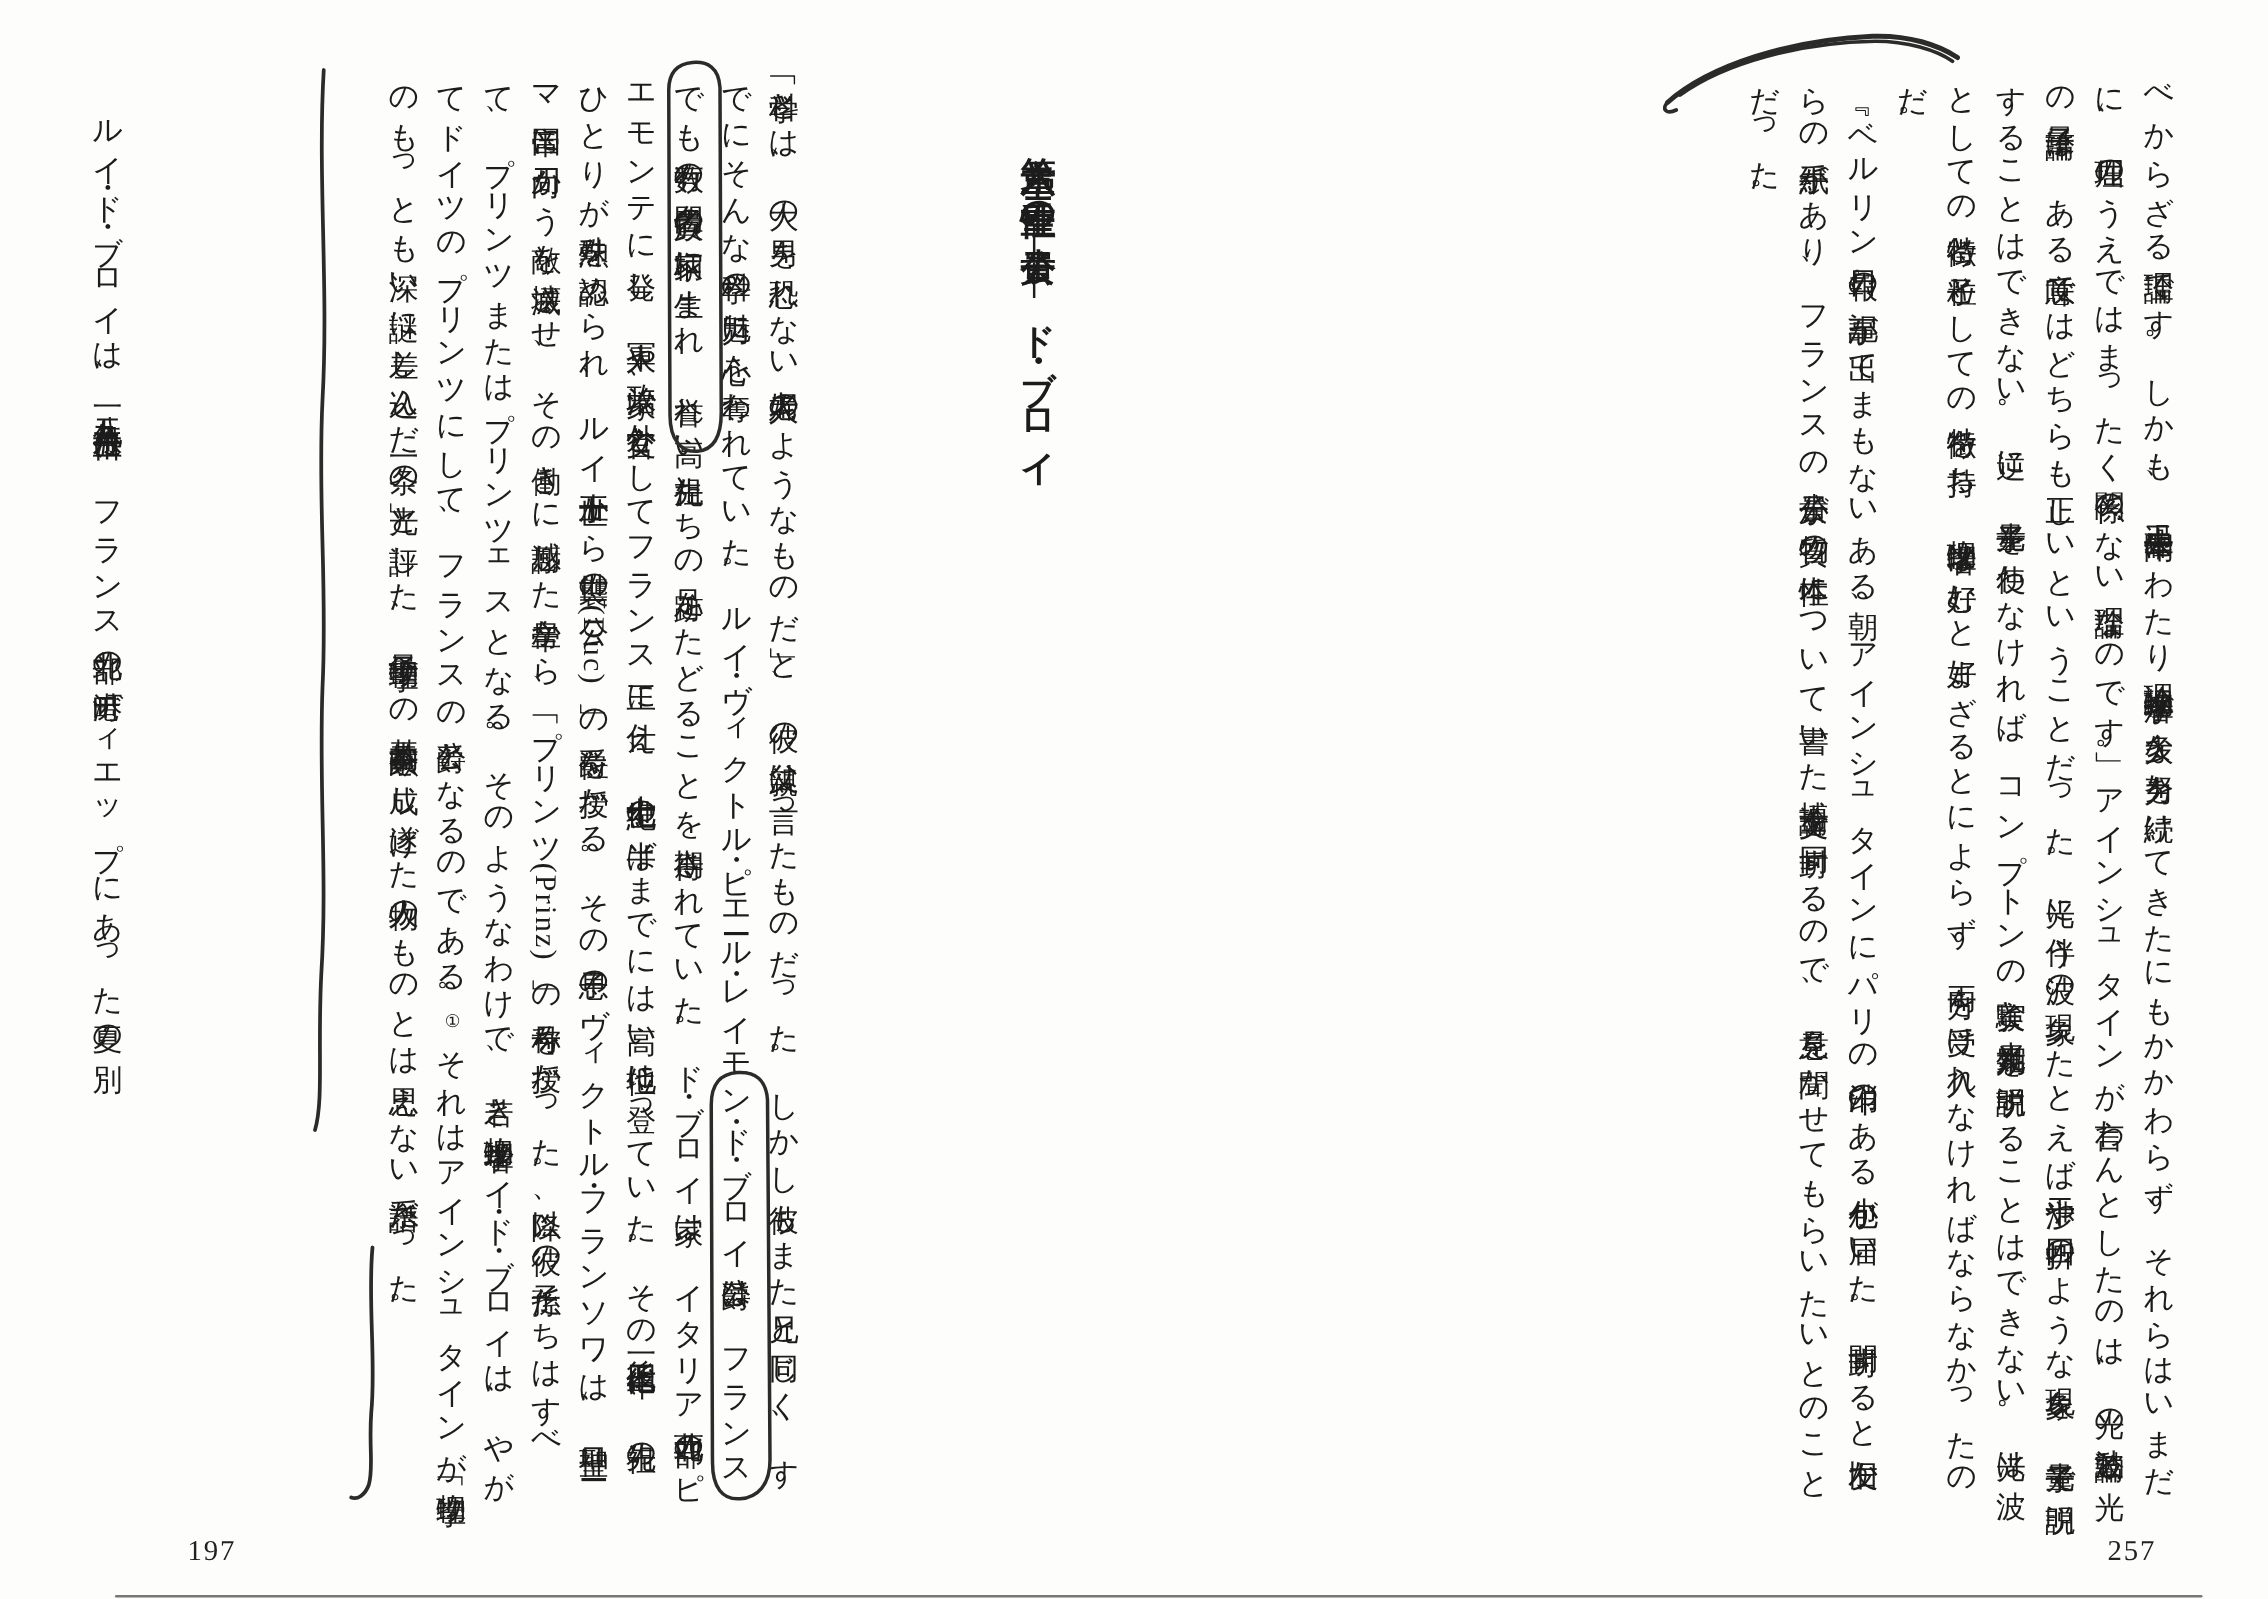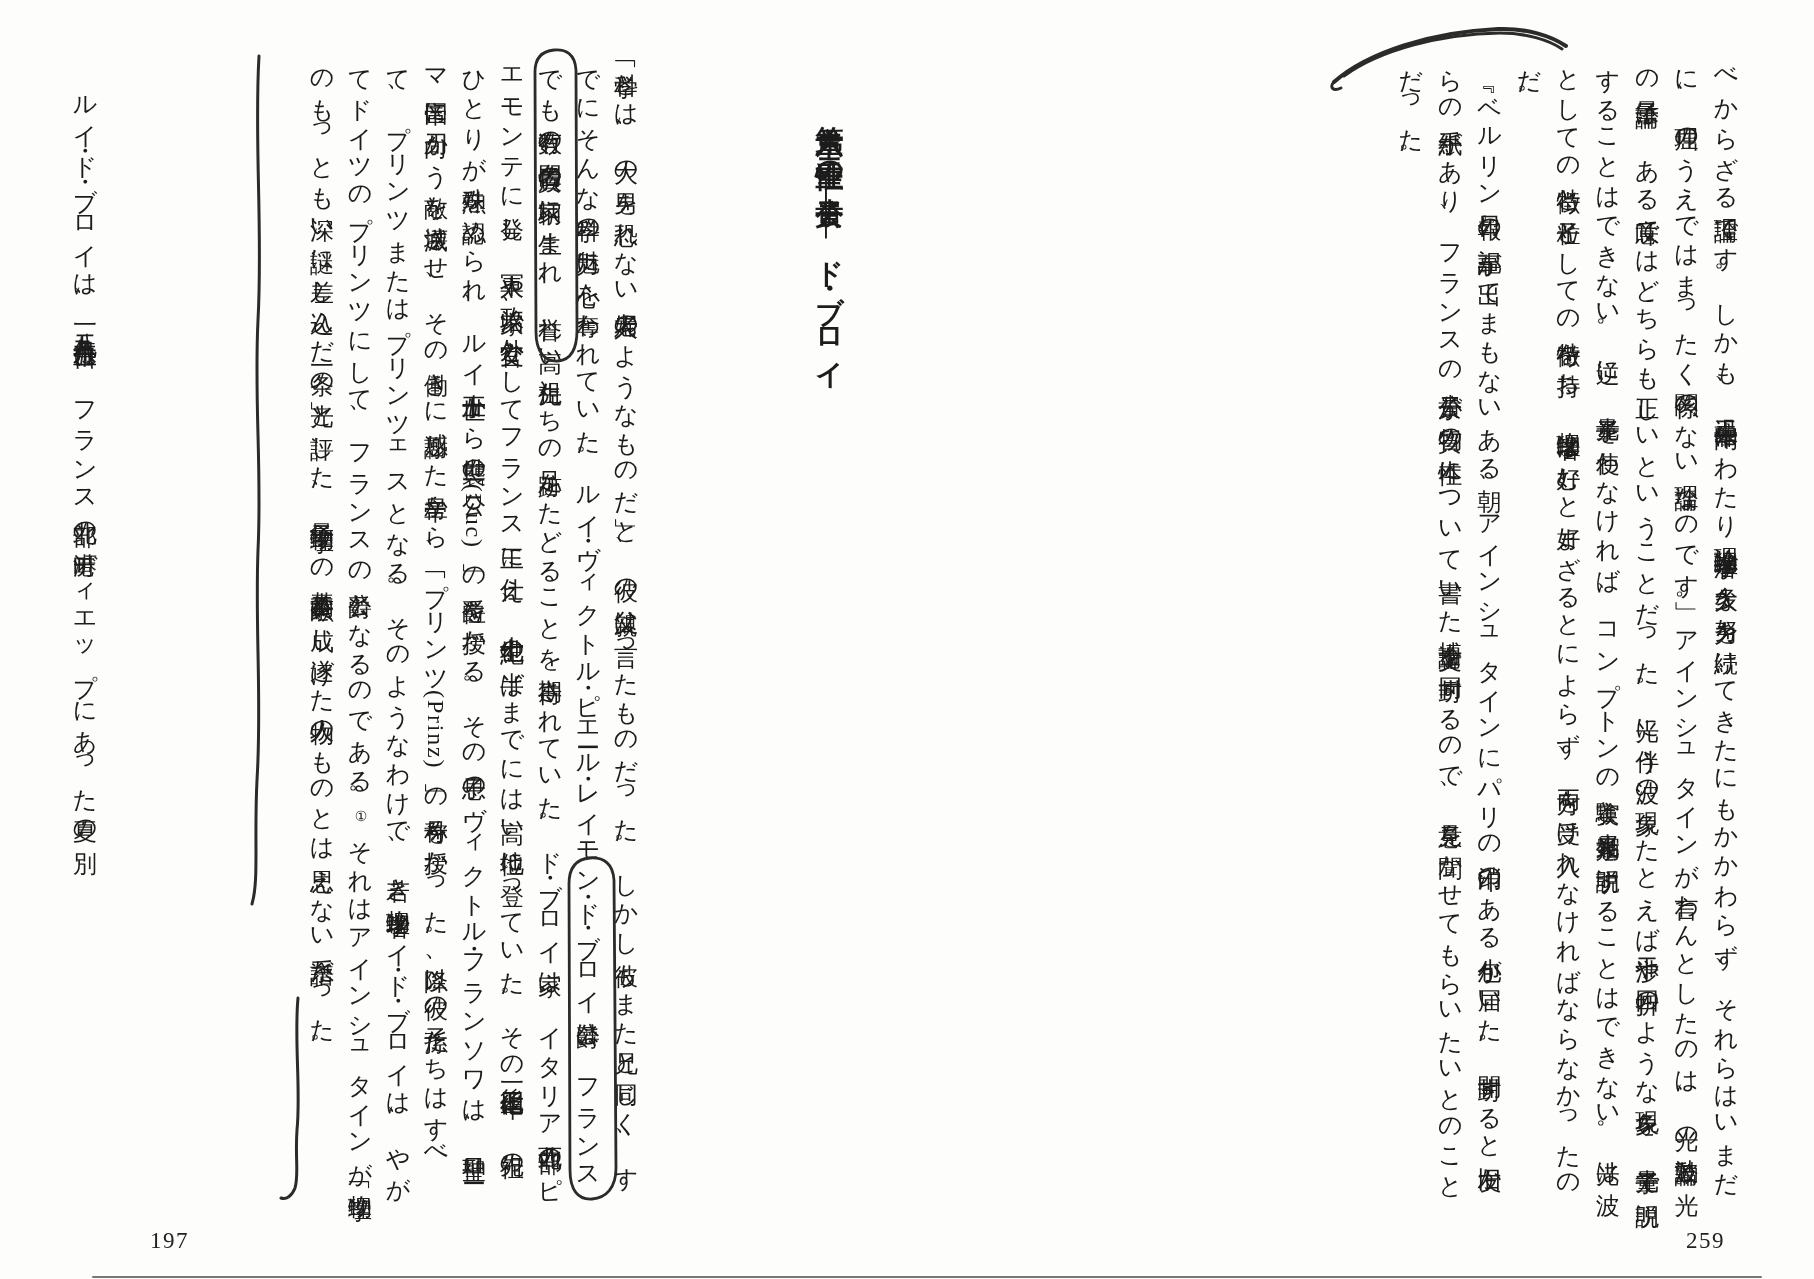--- a/index.html
+++ b/index.html
@@ -124,21 +124,21 @@
 
   <div class="vtext" id="left-text-block">
     <p><span>「科学とは、大の男を恐れない老婦人のようなものだ」と、彼の父親は言ったものだった。しかし彼もまた兄と同じく、すでにそんな科学の魅力に心を奪われていた。ルイ・ヴィクトル・ピエール・レイモン・ド・ブロイ公爵は、フランスでも有数の名門貴族の家柄に生まれ、誉れ高い祖先たちの足跡をたどることを期待されていた。ド・ブロイ家は、イタリア北西部のピエモンテに発し、軍人や政治家、外交官としてフランス王に仕え、十七世紀の半ばまでには高い地位に登っていた。その後一七四二年に、先祖のひとりが殊勲を認められ、ルイ十五世から世襲の「公 (Duc)」の爵位を授かる。その息子のヴィクトル・フランソワは、神聖ローマ帝国に刃向かう敵を壊滅させ、その働きに感謝した皇帝から、「プリンツ (Prinz)」の称号を授かった。以降、彼の子孫たちはすべて、プリンツまたはプリンツェスとなる。そのようなわけで、若き物理学者ルイ・ド・ブロイは、やがてドイツのプリンツにして、フランスの公爵となるのである。</span><span class="footnote-marker">①</span><span>それはアインシュタインが「物理学のもっとも深い謎に差し込んだ一条の光」と評した、量子物理学への基本的貢献を成し遂げた人物のものとは思えない系譜だった。</span></p>
   </div>
 
   <div class="vtext" id="left-last-column">
     <p class="indent-1">ルイ・ド・ブロイは、一八九二年八月十五日に、フランス北部の港町ディエップにあった夏の別</p>
   </div>
 
   <div class="page-number" id="page-number-left">197</div>
-  <div class="page-number" id="page-number-right">259</div>
+  <div class="page-number" id="page-number-right">257</div>
 
   <svg id="pen-overlay" width="1814" height="1279" viewBox="0 0 1814 1279">
 
     <g>
       <path d="M1334 82 C1368 52 1432 32 1498 29 C1527 28 1551 36 1566 46" stroke-width="4"></path>
       <path d="M1344 76 C1380 50 1440 34 1500 33 C1526 33 1549 40 1562 49" stroke-width="3"></path>
       <path d="M1334 82 C1329 87 1333 92 1341 88" stroke-width="3"></path>
     </g>
 
     <path d="M554 50 C566 49 575 54 576 70 C577 160 576 250 577 330 C577 350 570 360 558 361 C545 362 536 352 536 332 C535 250 536 150 535 72 C535 57 543 51 554 50 Z" stroke-width="2.8"></path>

